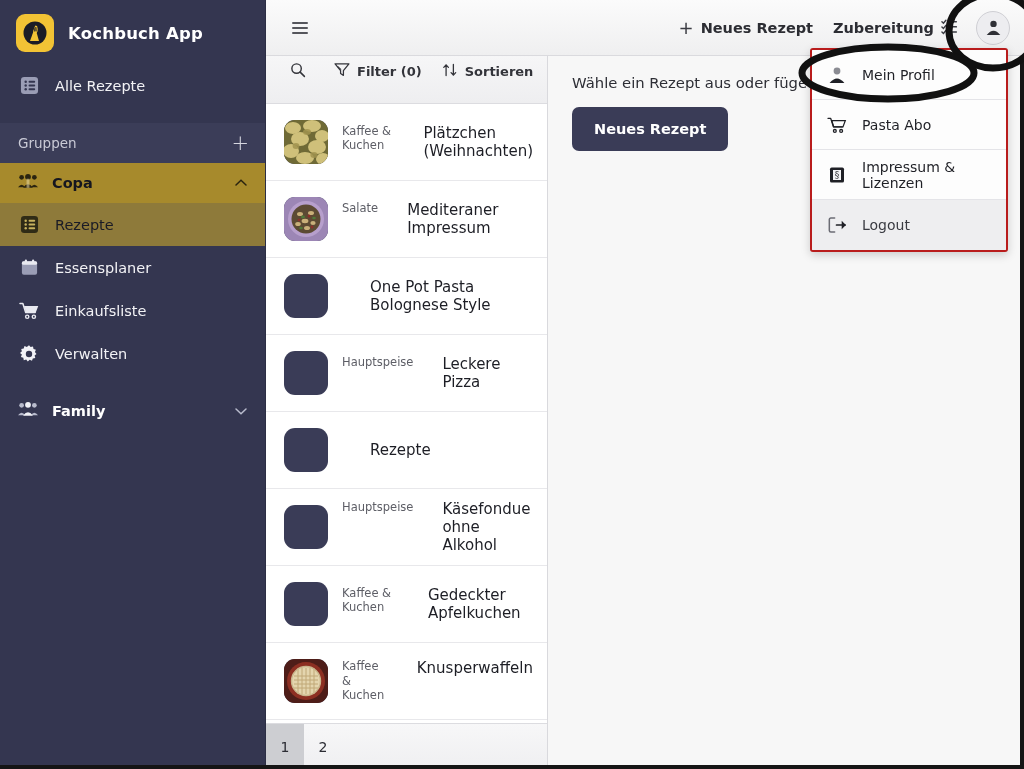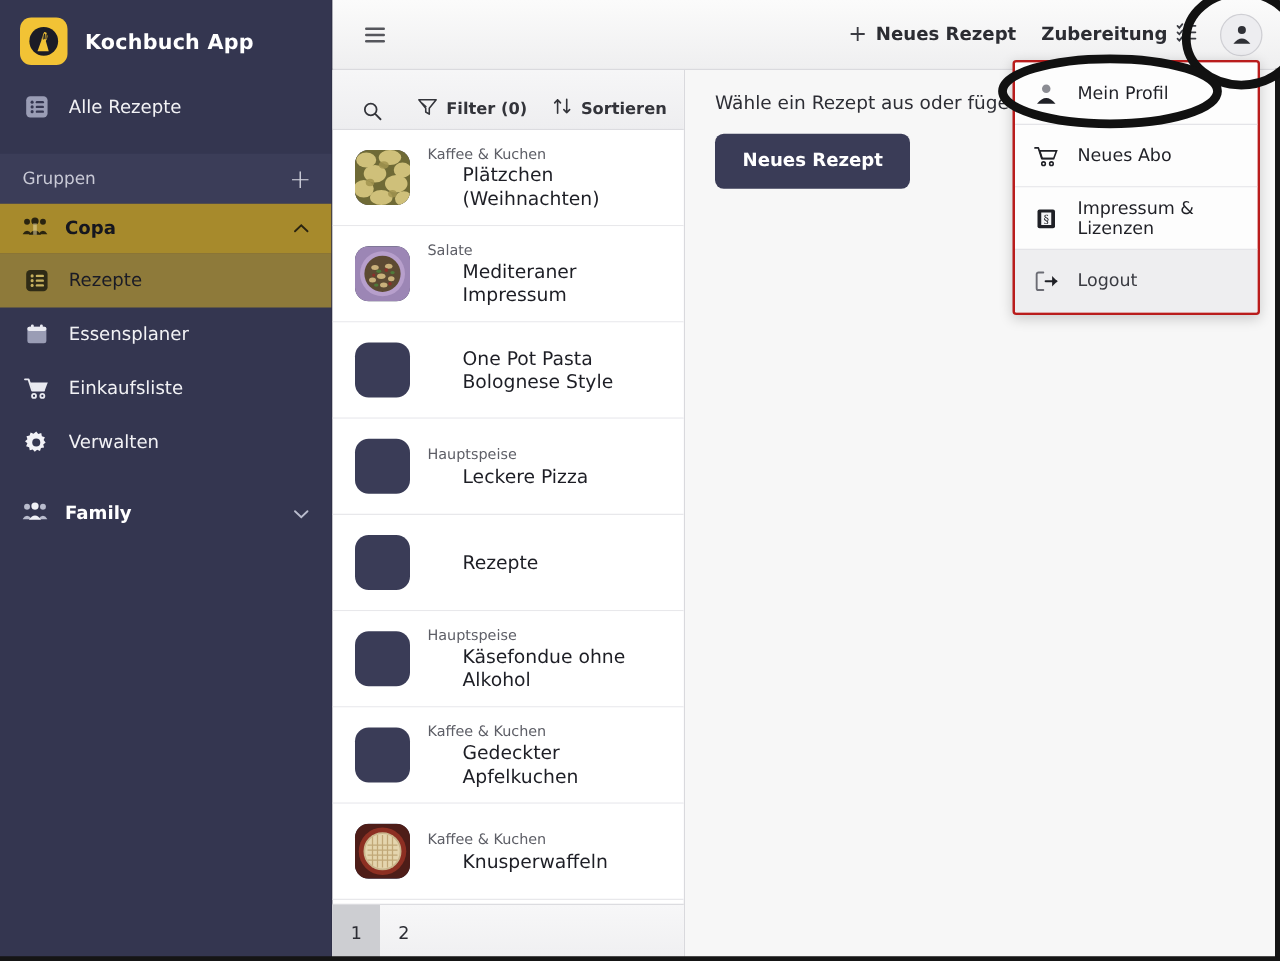--- a/index.html
+++ b/index.html
@@ -121,21 +121,21 @@
     width: 282px; flex: 0 0 282px;
     background: #ffffff;
     border-right: 1px solid #d9d9dd;
     display: flex; flex-direction: column;
     min-height: 0;
   }
   #listtools {
     height: 48px; flex: 0 0 48px;
     background: linear-gradient(#f6f6f7, #eeeef0);
     border-bottom: 1px solid #dcdce0;
-    display: flex; align-items: flex-end;
+    display: flex; align-items: flex-start;
     padding: 0 12px;
     gap: 4px;
   }
   .tool {
     display: flex; align-items: center; gap: 7px;
     font-size: 13px; font-weight: bold; color: #33343a;
     padding: 6px 8px; cursor: pointer; white-space: nowrap;
   }
   .tool.searchonly { padding-left: 12px; padding-right: 16px; }
   #listscroll { flex: 1 1 auto; overflow: hidden; }
@@ -147,21 +147,21 @@
     cursor: pointer;
     background: #fff;
   }
   .thumb {
     width: 44px; height: 44px; border-radius: 11px;
     flex: 0 0 44px;
     background: #3a3c57;
     overflow: hidden;
     position: relative;
   }
-  .rtext { display: flex; flex-direction: column; gap: 1px; min-width: 0; }
+  .rtext { display: flex; flex-direction: row; gap: 1px; min-width: 0; }
   .rcat { font-size: 11.5px; color: #5d5e66; line-height: 1.25; }
   .rname { font-size: 15px; color: #1d1e25; line-height: 1.22; margin-left: 28px; }
   #pager {
     height: 46px; flex: 0 0 46px;
     background: linear-gradient(#f7f7f8, #efeff1);
     border-top: 1px solid #dcdce0;
     display: flex; align-items: stretch;
   }
   .page-btn {
     width: 38px;
@@ -563,21 +563,21 @@
       </div>
       <div class="menu-item">
         <span class="menu-ico">
           <svg width="20" height="18" viewBox="0 0 22 20">
             <path d="M1 2.6 h3 l3 9.4 h10" stroke="#1f2026" stroke-width="1.5" fill="none" stroke-linecap="round" stroke-linejoin="round"></path>
             <path d="M5.2 5.2 h15 l-2.6 6.9 H7.4z" fill="none" stroke="#1f2026" stroke-width="1.4"></path>
             <circle cx="8.6" cy="16.6" r="1.6" fill="none" stroke="#1f2026" stroke-width="1.4"></circle>
             <circle cx="15.6" cy="16.6" r="1.6" fill="none" stroke="#1f2026" stroke-width="1.4"></circle>
           </svg>
         </span>
-        <span>Neues Abo</span>
+        <span>Pasta Abo</span>
       </div>
       <div class="menu-item">
         <span class="menu-ico">
           <svg width="18" height="18" viewBox="0 0 18 18">
             <rect x="2" y="1.6" width="14" height="15" rx="1.6" fill="#1f2026"></rect>
             <rect x="5" y="4" width="8" height="10" fill="#f4f4f6"></rect>
             <text x="9" y="12" font-size="9" font-family="DejaVu Serif, serif" fill="#1f2026" text-anchor="middle">§</text>
           </svg>
         </span>
         <span>Impressum &amp; Lizenzen</span>

